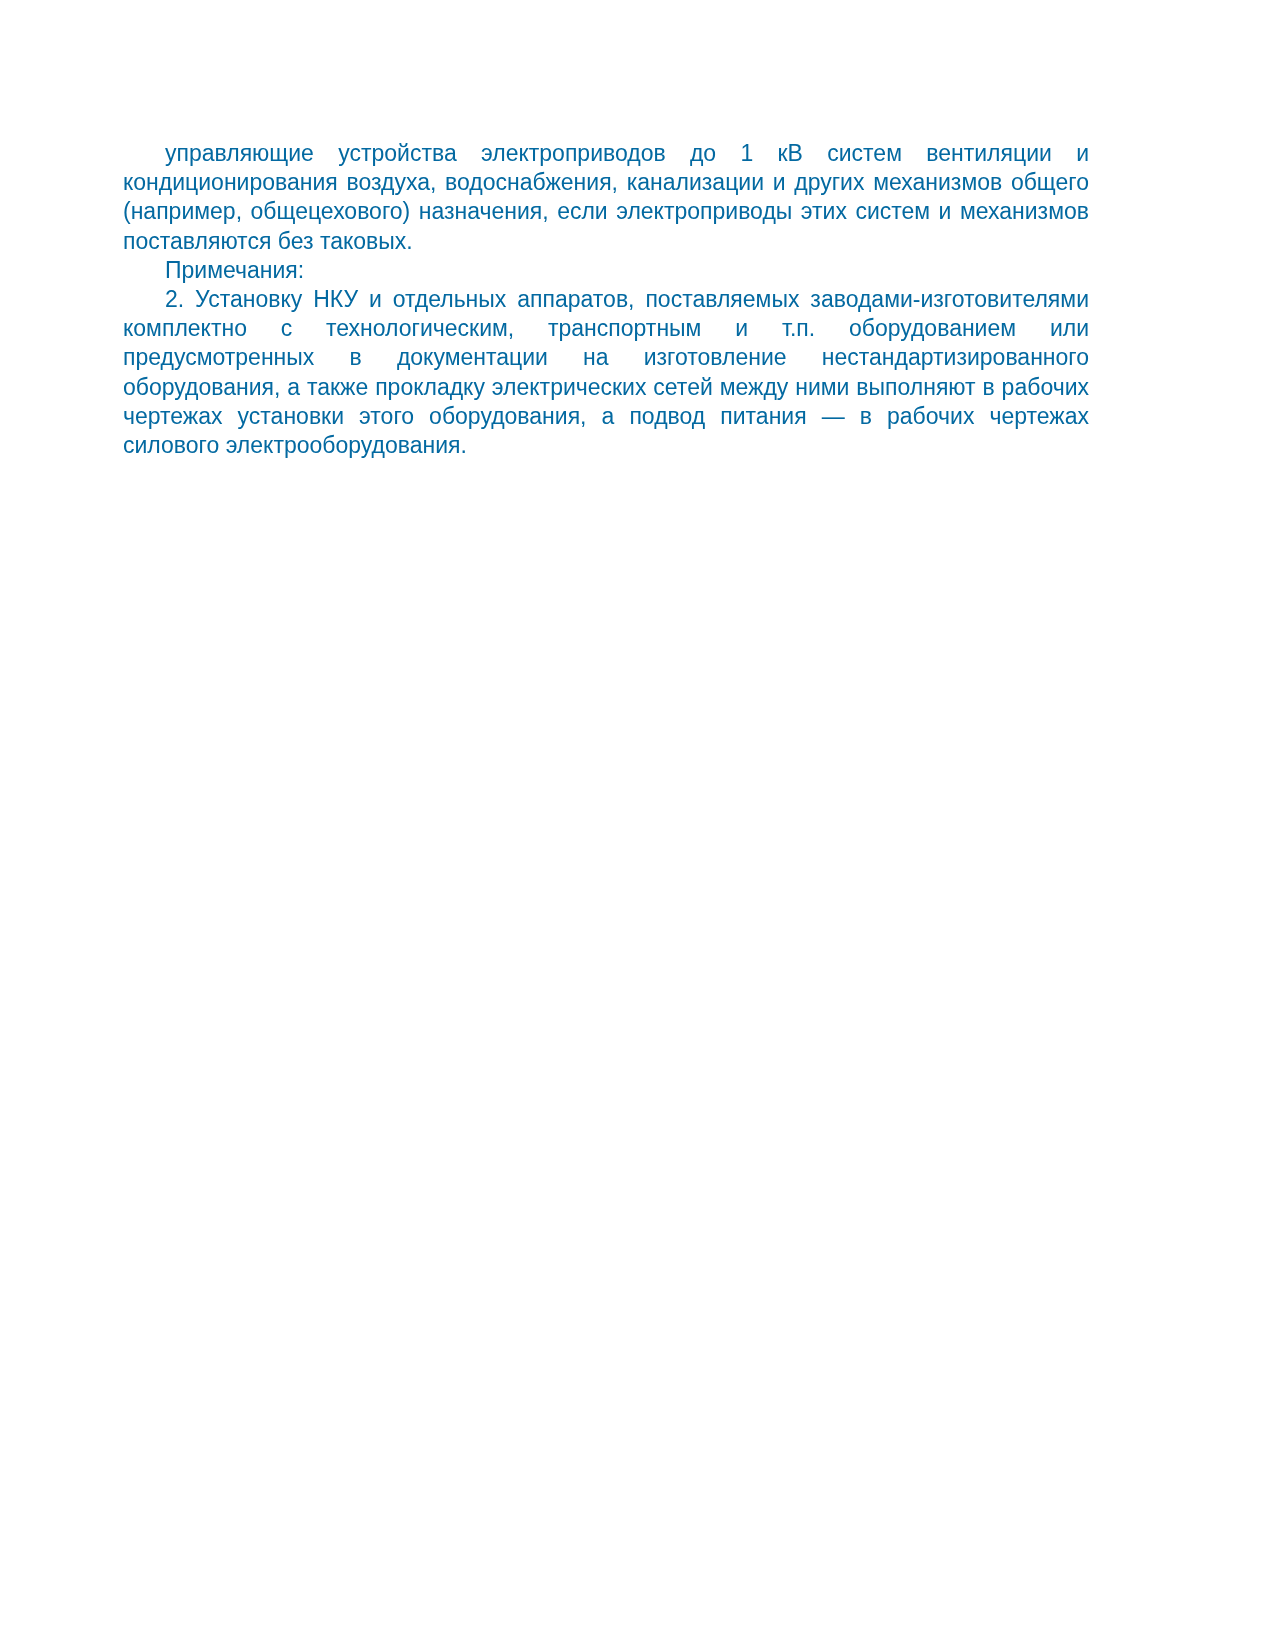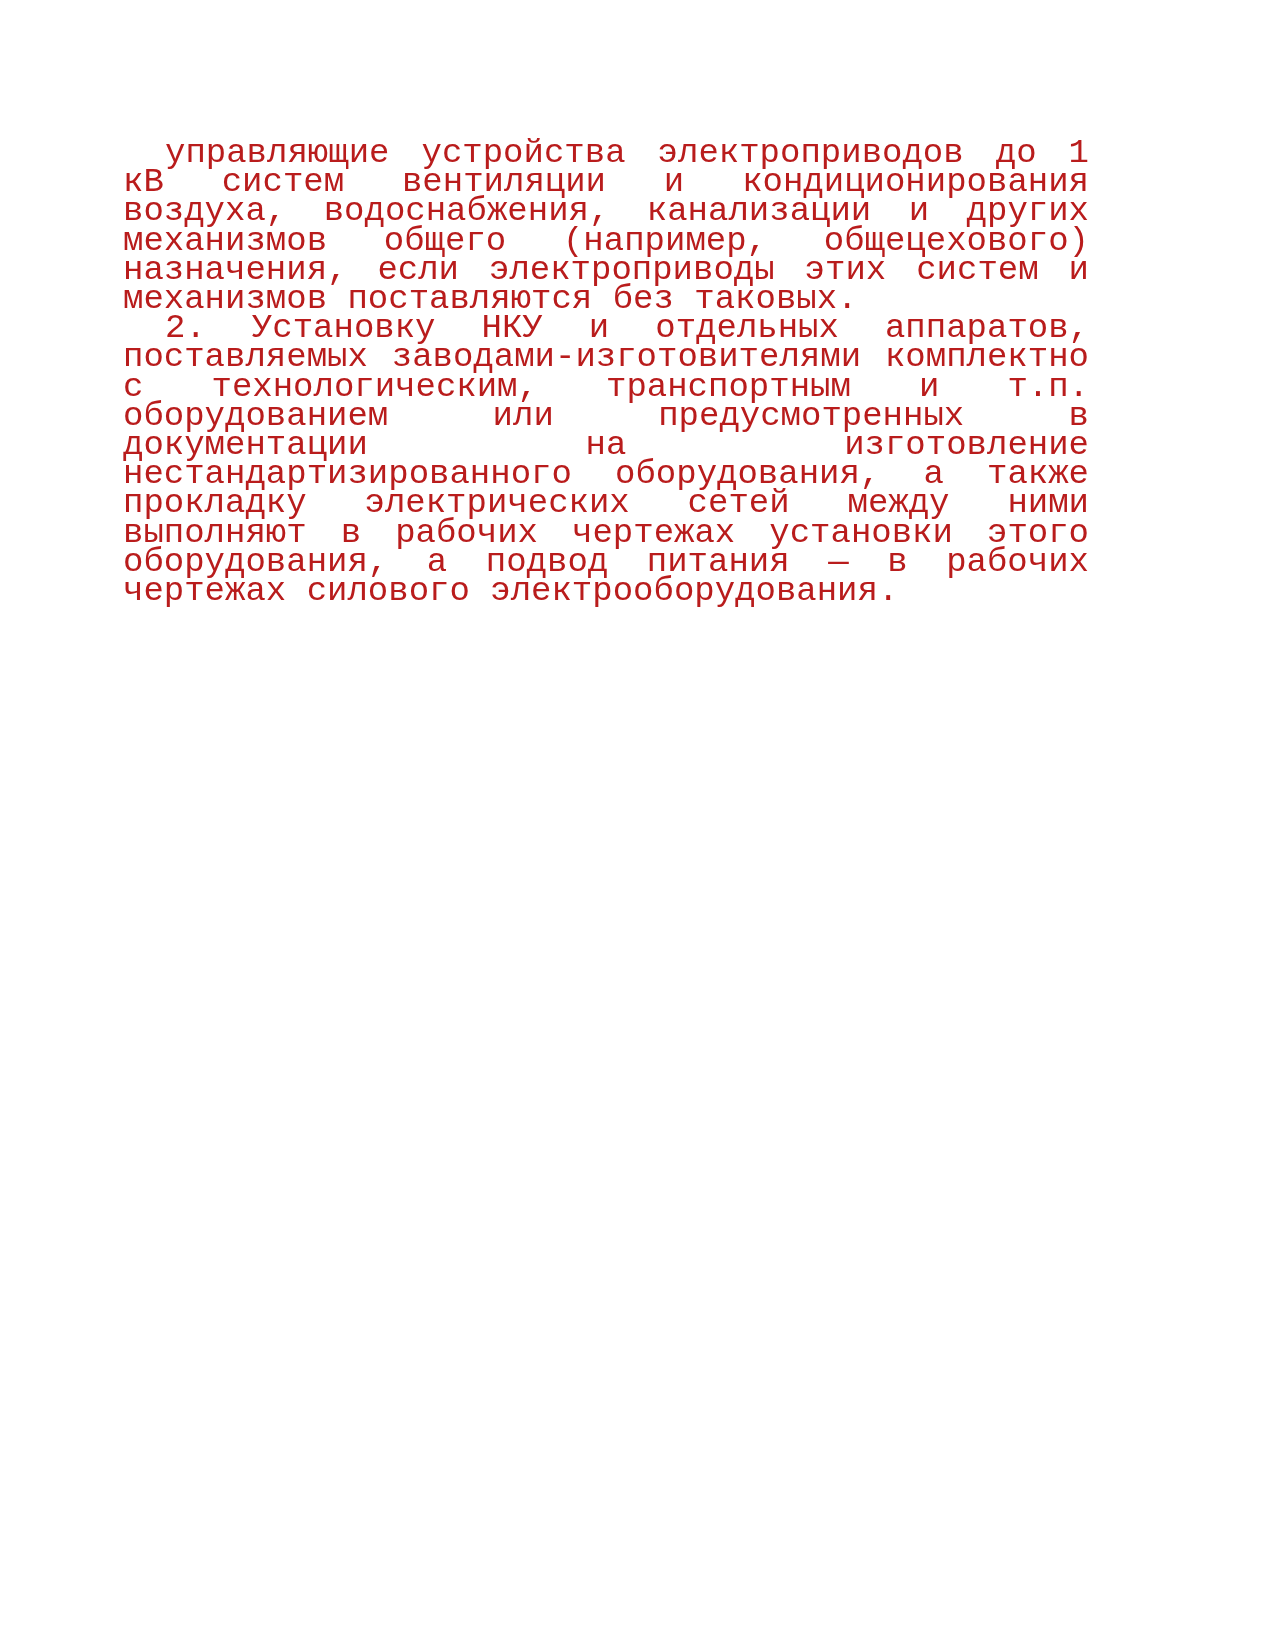--- a/index.html
+++ b/index.html
@@ -15,24 +15,24 @@
     background: #ffffff;
     margin: 0 auto;
     overflow: hidden;
     box-sizing: border-box;
   }
   .text-body {
     position: absolute;
     left: 123px;
     top: 139px;
     width: 966px;
-    font-family: Liberation Mono, monospace;
-    font-size: 34px;
+    font-family: Liberation Sans, sans-serif;
+    font-size: 23px;
     line-height: 29.2px;
-    color: #b91c1c;
+    color: #0369a1;
     text-align: justify;
     text-justify: inter-word;
     -webkit-hyphens: none;
     hyphens: none;
   }
   .para {
     margin: 0;
     padding: 0;
     text-indent: 42px;
     text-align: justify;
@@ -45,18 +45,19 @@
   }
 </style>
 </head>
 <body>
 
 <div class="page">
   <div class="text-body">
 
     <p class="para">управляющие устройства электроприводов до 1 кВ систем вентиляции и кондиционирования воздуха, водоснабжения, канализации и других механизмов общего (например, общецехового) назначения, если электроприводы этих систем и механизмов поставляются без таковых.</p>
 
+    <p class="para">Примечания:</p>
 
 
     <p class="para">2. Установку НКУ и отдельных аппаратов, поставляемых заводами-изготовителями комплектно с технологическим, транспортным и т.п. оборудованием или предусмотренных в документации на изготовление нестандартизированного оборудования, а также прокладку электрических сетей между ними выполняют в рабочих чертежах установки этого оборудования, а подвод питания — в рабочих чертежах силового электрооборудования.</p>
 
   </div>
 </div>
 
 </body></html>

